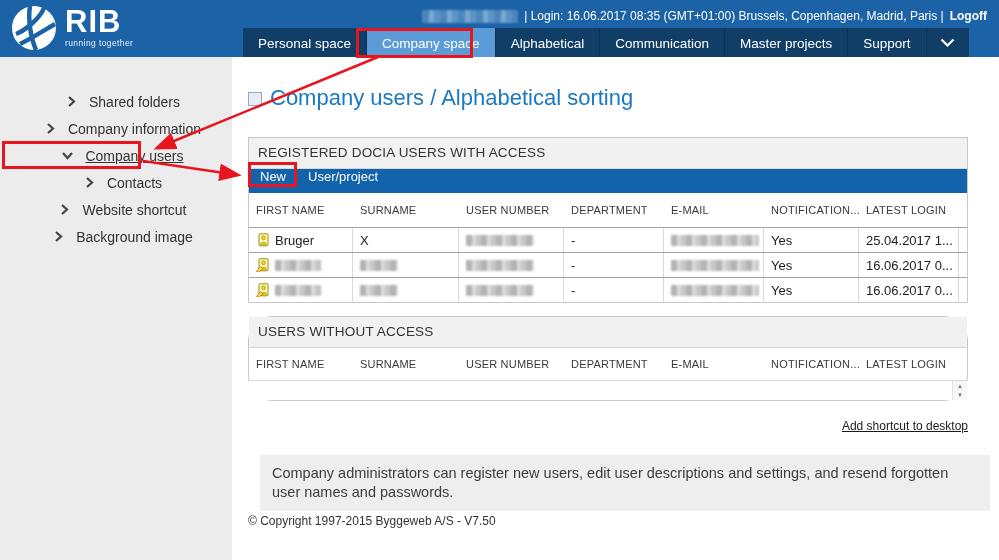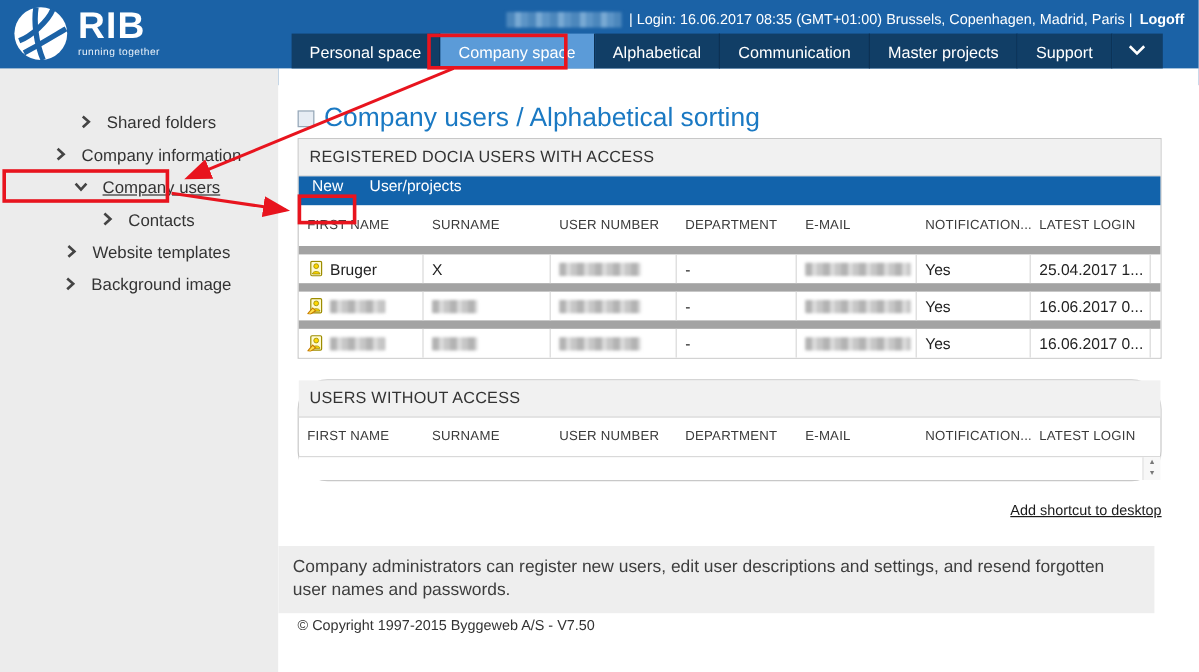--- a/index.html
+++ b/index.html
@@ -29,43 +29,43 @@
   .sidebar{position:absolute;left:0;top:57px;width:232px;height:503px;background:#ececec;box-sizing:border-box;padding-top:31px;}
   .side-item{display:flex;align-items:center;height:27px;padding-left:13px;cursor:pointer;color:#333;font-size:14px;justify-content:center;}
   .side-item .chev{width:13px;display:flex;margin-right:11px;}
   .side-label.underlined{text-decoration:underline;}
   
   .main{position:absolute;left:232px;top:57px;width:767px;height:503px;background:#fff;}
   .page-title-row{position:absolute;left:16px;top:28px;display:flex;align-items:center;}
   .title-icon{width:12px;height:12px;border:1px solid #97a7b7;background:#e7edf4;margin-right:8px;margin-top:2px;}
   .page-title{font-size:22px;color:#1a79c3;}
   .table{position:absolute;left:16px;width:720px;border:1px solid #c8c8c8;box-sizing:border-box;background:#fff;}
-  #table-access{top:58px;}
+  #table-access{top:80px;}
   #table-noaccess{top:259px;border-radius:25px;}
   .section-header{height:30px;line-height:30px;background:#f1f1f1;color:#333;font-size:13.5px;padding-left:9px;border-bottom:1px solid #d7d7d7;letter-spacing:.2px;}
   .toolbar{height:24px;background:#1263ab;display:flex;align-items:flex-start;color:#fff;font-size:13px;}
   .tbtn{padding:0 11px;cursor:pointer;white-space:nowrap;}
   .colrow{display:flex;height:34px;align-items:center;}
   .colrow.short{height:32px;}
   .col{font-size:11px;color:#3a3a3a;padding-left:7px;box-sizing:border-box;white-space:nowrap;overflow:hidden;letter-spacing:.2px;}
   .c0{width:104px;}.c1{width:106px;}.c2{width:105px;}.c3{width:100px;}.c4{width:100px;}.c5{width:95px;}.c6{width:100px;}
-  .row{display:flex;height:24px;border-top:7px solid #a3a3a3;align-items:stretch;background:#fff;cursor:pointer;}
+  .row{display:flex;height:24px;border-top:1px solid #a3a3a3;align-items:stretch;background:#fff;cursor:pointer;}
   .cell{display:flex;align-items:center;padding-left:7px;box-sizing:border-box;border-right:1px solid #d9d9d9;
     font-size:13px;color:#222;overflow:hidden;white-space:nowrap;gap:5px;}
   .gutter{width:8px;border-right:none;padding:0;}
   .blur-block{height:11px;border-radius:1px;flex:none;
     background:repeating-linear-gradient(90deg,#b3b3b3 0 6px,#dadada 6px 10px,#c6c6c6 10px 15px);
     filter:blur(1.2px);}
   .empty-row{display:flex;height:19px;border-top:1px solid #d9d9d9;background:#fff;}
   .vscroll{margin-left:auto;width:15px;border-left:1px solid #e2e2e2;background:#f7f7f7;
     display:flex;flex-direction:column;align-items:center;justify-content:space-between;
     font-size:6px;color:#777;padding:2px 0;box-sizing:border-box;cursor:pointer;}
   .shortcut-row{position:absolute;top:359px;left:16px;width:720px;text-align:right;}
   .shortcut{font-size:12px;color:#1a1a1a;text-decoration:underline;cursor:pointer;}
-  .infobox{position:absolute;top:398px;left:0;width:730px;box-sizing:border-box;background:#eeeeee;
+  .infobox{position:absolute;top:398px;left:28px;width:730px;box-sizing:border-box;background:#eeeeee;
     padding:9px 12px;font-size:14.5px;color:#3d3d3d;line-height:19px;}
   .copyright{position:absolute;top:457px;left:16px;font-size:12px;color:#333;}
   
   .red-box{position:absolute;border:3px solid #e8141e;box-sizing:border-box;pointer-events:none;z-index:60;}
   #rb-company-space{left:356px;top:28px;width:117px;height:30px;}
   #rb-company-users{left:2px;top:141px;width:139px;height:28px;}
   #rb-new{left:248px;top:162px;width:49px;height:25px;}
   #arrow-overlay{position:absolute;left:0;top:0;width:999px;height:560px;pointer-events:none;z-index:55;}
 </style>
 </head>
@@ -145,21 +145,21 @@
           </svg>
         </span>
         <span class="side-label">Contacts</span>
       </div>
       <div class="side-item">
         <span class="chev">
           <svg width="13" height="13" viewBox="0 0 13 13">
             <path d="M4 2 L9 6.5 L4 11" fill="none" stroke="#444" stroke-width="2.2"></path>
           </svg>
         </span>
-        <span class="side-label">Website templates</span>
+        <span class="side-label">Website shortcut</span>
       </div>
       <div class="side-item">
         <span class="chev">
           <svg width="13" height="13" viewBox="0 0 13 13">
             <path d="M4 2 L9 6.5 L4 11" fill="none" stroke="#444" stroke-width="2.2"></path>
           </svg>
         </span>
         <span class="side-label">Background image</span>
       </div>
     </div>
@@ -169,21 +169,21 @@
 
   <div class="page-title-row">
     <span class="title-icon"></span>
     <span class="page-title">Company users / Alphabetical sorting</span>
   </div>
 
   <div class="table" id="table-access">
     <div class="section-header">REGISTERED DOCIA USERS WITH ACCESS</div>
     <div class="toolbar">
       <span class="tbtn">New</span>
-      <span class="tbtn">User/projects</span>
+      <span class="tbtn">User/project</span>
     </div>
     <div class="colrow" id="cols-access">
         <div class="col c0">FIRST NAME</div>
         <div class="col c1">SURNAME</div>
         <div class="col c2">USER NUMBER</div>
         <div class="col c3">DEPARTMENT</div>
         <div class="col c4">E-MAIL</div>
         <div class="col c5">NOTIFICATION...</div>
         <div class="col c6">LATEST LOGIN</div>
       </div>

